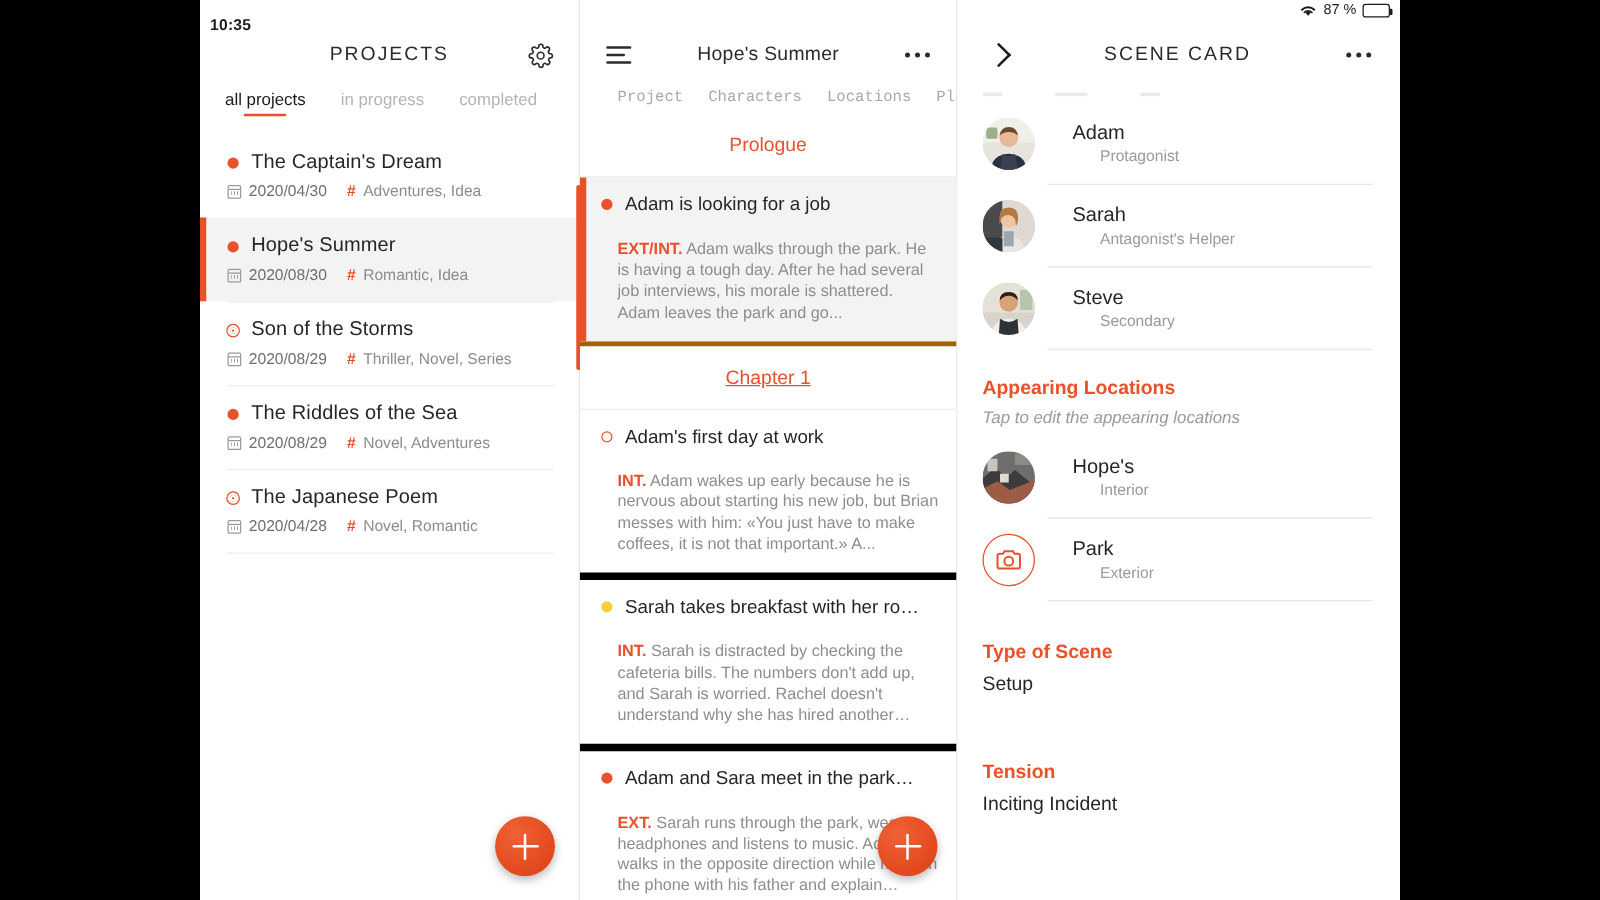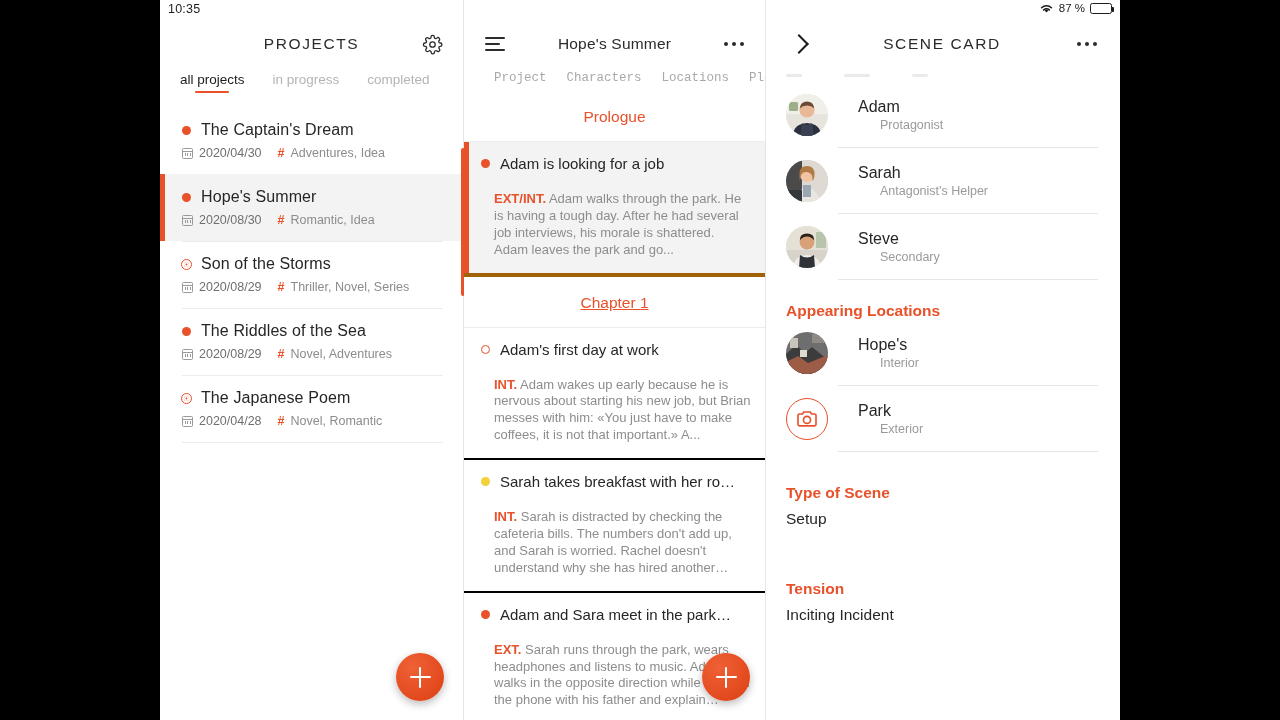--- a/index.html
+++ b/index.html
@@ -18,22 +18,22 @@
     display: flex;
     overflow: hidden;
   }
 
   
   .statusbar {
     position: absolute; left: 0; top: 0; width: 960px; height: 22px;
     z-index: 50; pointer-events: none;
   }
   .sb-time {
-    position: absolute; left: 8px; top: 2px;
-    font-size: 12.5px; font-weight: normal; color: #1c1c1c;
+    position: absolute; left: 8px; top: 13px;
+    font-size: 12.5px; font-weight: bold; color: #1c1c1c;
     letter-spacing: .2px;
   }
   .sb-right {
     position: absolute; right: 8px; top: 2px;
     display: flex; align-items: center; gap: 5px;
   }
   .sb-batt-pct { font-size: 11.5px; color: #1c1c1c; }
   .sb-batt {
     width: 22px; height: 11px; border: 1.3px solid #1c1c1c;
     border-radius: 2.5px; position: relative; padding: 1.4px;
@@ -117,21 +117,21 @@
   .mtab.active::after {
     content:""; position: absolute; left: 0; bottom: 0; width: 26px; height: 2.5px; background: #e8512a; border-radius: 2px;
   }
   .chapter-hdr {
     text-align: center; color: #e8512a; font-size: 15.5px; padding: 17px 0 15px 0;
     border-bottom: 1px solid #ececec;
   }
   .chapter-hdr.first { border-top: none; }
   .scene {
     position: relative; padding: 13px 14px 14px 30px; cursor: pointer;
-    border-bottom: 2px solid #000000;
+    border-bottom: 6px solid #000000;
   }
   .scene.sel { background: #f3f3f3; border-bottom: none; }
   .scene.sel::before {
     content:""; position: absolute; left: 0; top: 0; bottom: 0; width: 5px; background: #e8512a;
   }
   .sc-title-row { display: flex; align-items: center; gap: 10px; }
   .sc-dot { width: 9px; height: 9px; border-radius: 50%; flex: none; margin-left: -13px; }
   .sc-dot.ringonly { background: transparent; border: 1.6px solid #e8512a; }
   .sc-title { font-size: 15px; color: #262626; white-space: nowrap; overflow: hidden; text-overflow: ellipsis; }
   .sc-body { margin-top: 19px; font-size: 13px; line-height: 1.3; color: #8d8d8d; }
@@ -453,20 +453,21 @@
             </svg>
           </span>
           <span>
             <div class="rc-name">Steve</div>
             <div class="rc-sub">Secondary</div>
           </span>
         </div>
       </div>
 
       <div class="sect-title">Appearing Locations</div>
+      <div class="sect-hint">Tap to edit the appearing locations</div>
 
       <div>
         <div class="rc-row">
           <span class="av">
             <svg width="42" height="42" viewBox="0 0 42 42">
               <rect width="42" height="42" fill="#6e6e6e"></rect>
               <path d="M0 22 l10-9 9 8 7-6 16 13v14H0z" fill="#3c3c3c"></path>
               <rect x="4" y="6" width="8" height="10" fill="#c9c5bd"></rect>
               <rect x="26" y="2" width="12" height="9" fill="#8e8a84"></rect>
               <path d="M0 30 l12-6 10 7 20-8v19H0z" fill="#9c5c46"></path>

